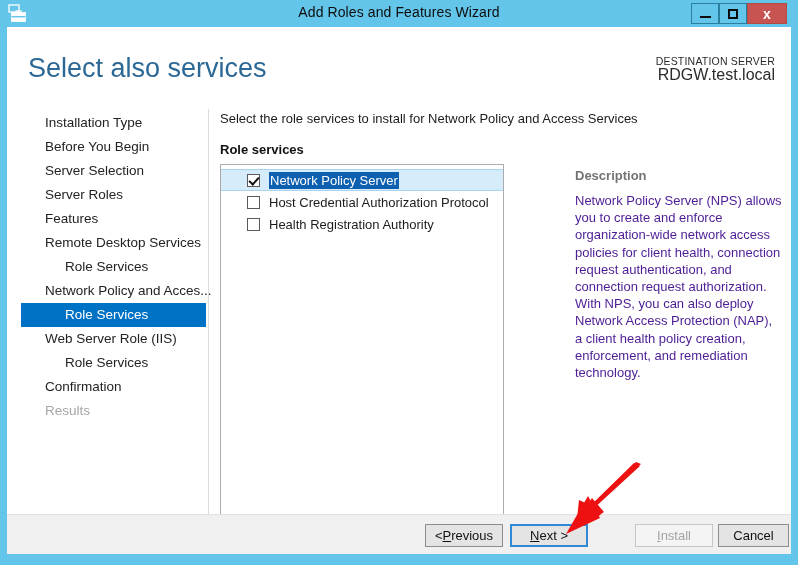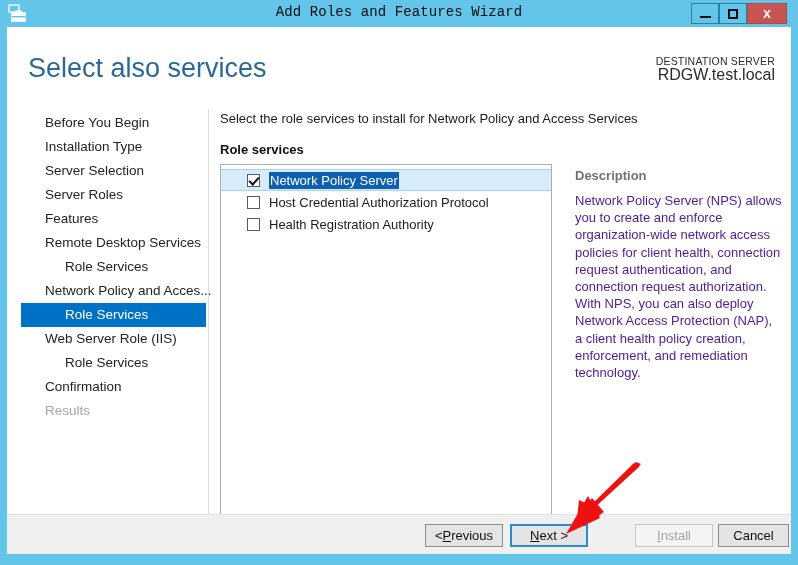--- a/index.html
+++ b/index.html
@@ -32,21 +32,20 @@
     background: #17445e;
   }
 
   
   #titlebar {
     position: absolute;
     left: 0; top: 0;
     width: 798px;
     height: 27px;
     background: #63c5ea;
-    font-family: Liberation Mono, monospace;
   }
   #app-icon {
     position: absolute;
     left: 8px; top: 4px;
     width: 19px; height: 19px;
   }
   #window-title {
     position: absolute;
     left: 0; top: 4px;
     width: 798px;
@@ -165,21 +164,21 @@
   #roleservices-label {
     position: absolute;
     left: 213px; top: 115px;
     font-size: 13px;
     font-weight: bold;
     color: #111;
   }
   #listbox {
     position: absolute;
     left: 213px; top: 137px;
-    width: 332px;
+    width: 284px;
     height: 358px;
     background: #ffffff;
     border: 1px solid #adadad;
     box-sizing: border-box;
     overflow: hidden;
   }
   .list-row {
     height: 22px;
     display: flex;
     align-items: center;
@@ -321,22 +320,22 @@
 
     <div id="main">
 
       <div id="page-title">Select also services</div>
       <div id="dest-block">
         <span id="dest-label">DESTINATION SERVER</span>
         <span id="dest-server">RDGW.test.local</span>
       </div>
 
       <div id="nav">
+          <div class="nav-item">Installation Type</div>
           <div class="nav-item">Before You Begin</div>
-          <div class="nav-item">Installation Type</div>
           <div class="nav-item">Server Selection</div>
           <div class="nav-item">Server Roles</div>
           <div class="nav-item">Features</div>
           <div class="nav-item">Remote Desktop Services</div>
           <div class="nav-item sub">Role Services</div>
           <div class="nav-item">Network Policy and Acces...</div>
           <div class="nav-item sub selected">Role Services</div>
           <div class="nav-item">Web Server Role (IIS)</div>
           <div class="nav-item sub">Role Services</div>
           <div class="nav-item">Confirmation</div>

